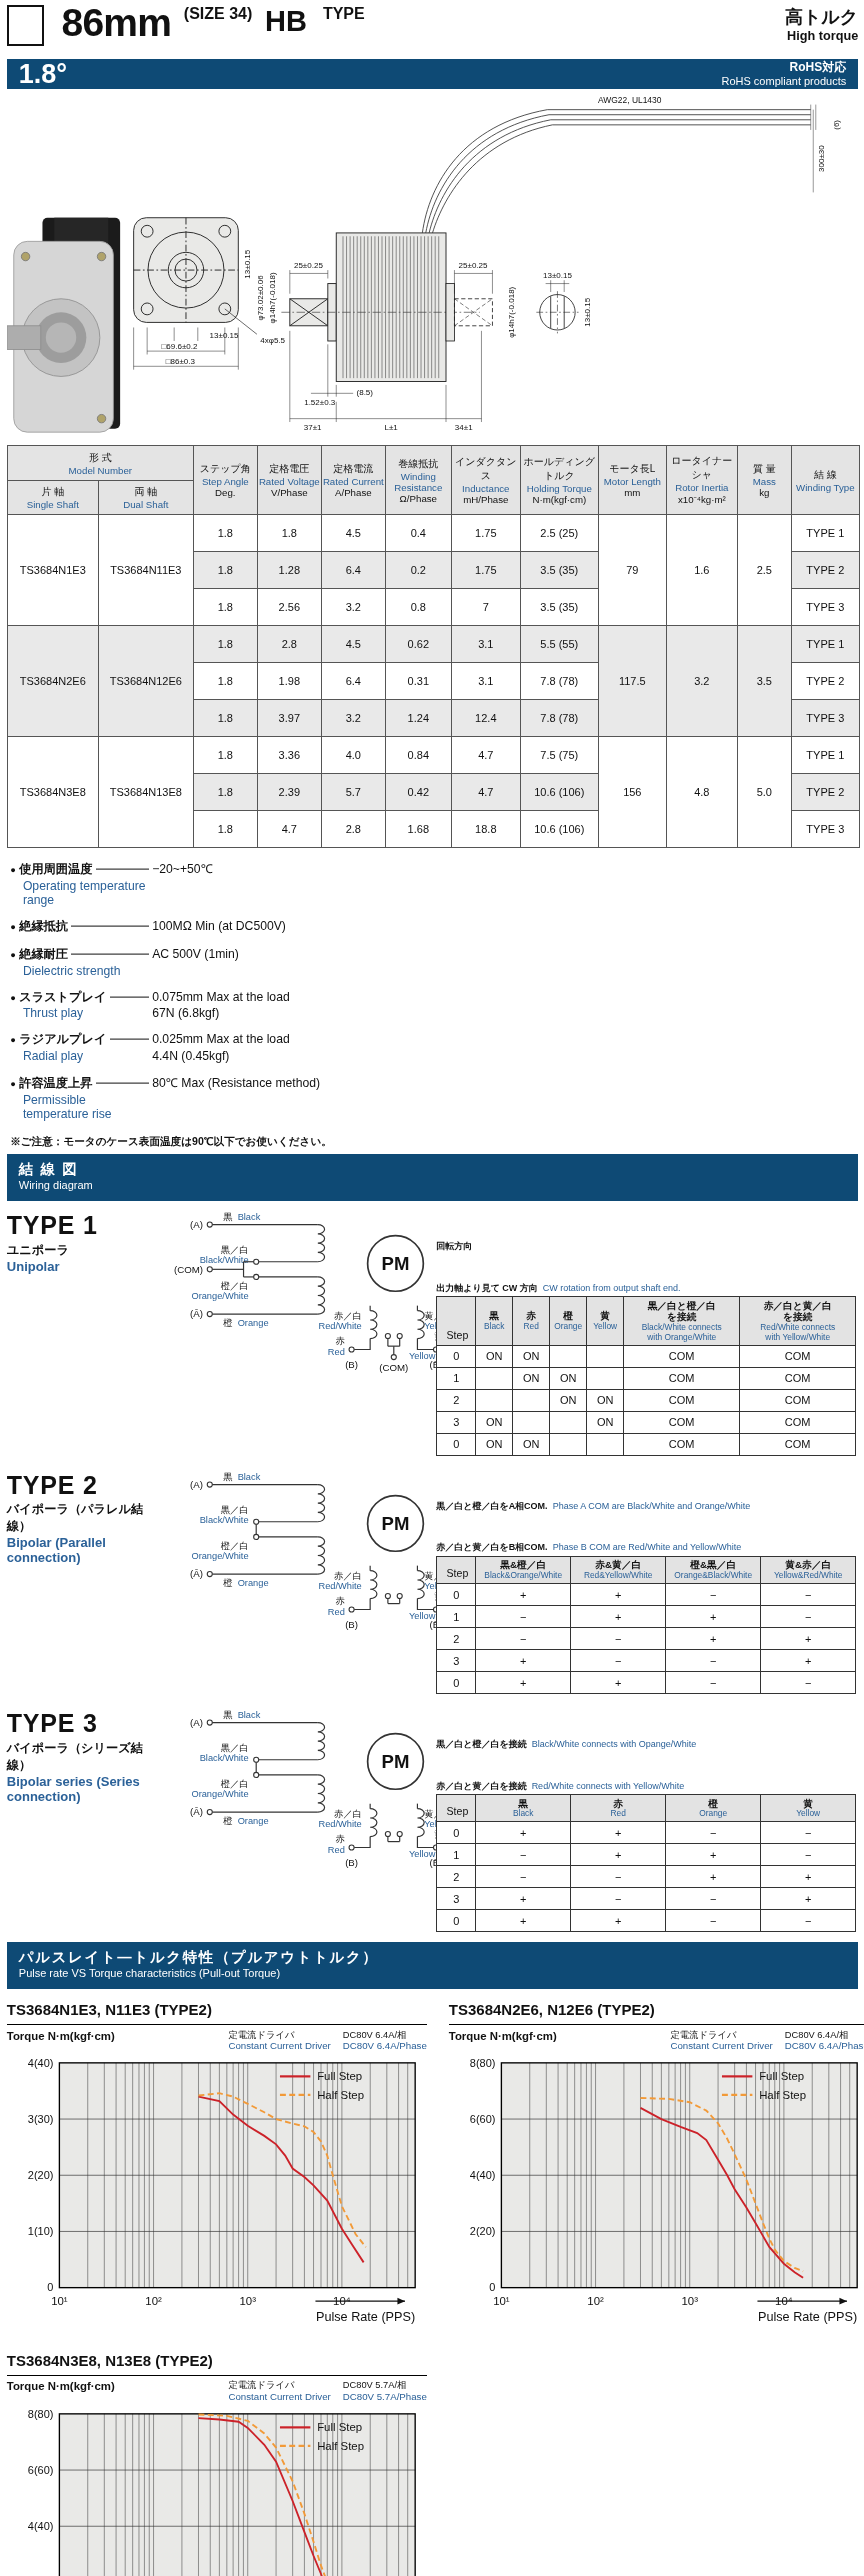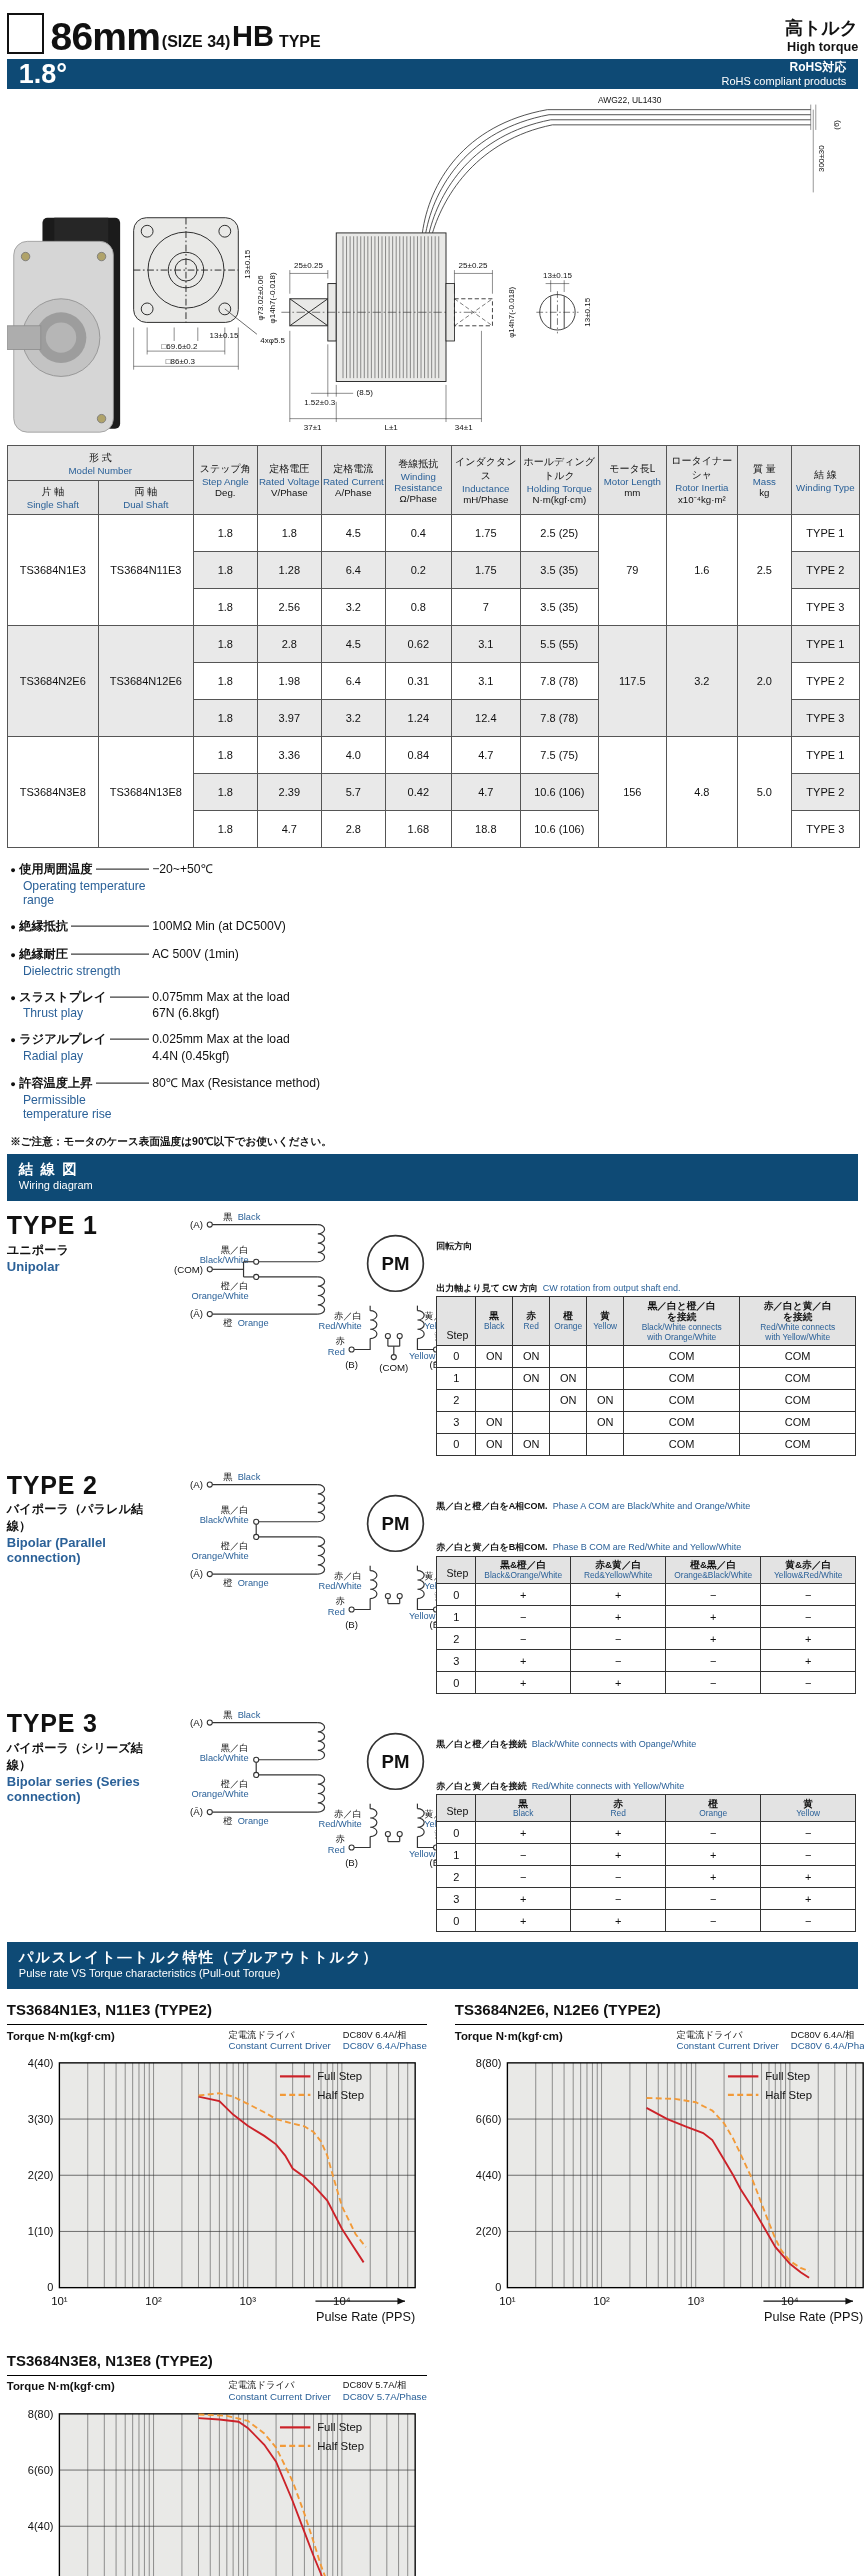--- a/index.html
+++ b/index.html
@@ -1,20 +1,20 @@
 <!DOCTYPE html>
 <html style="font-size:13.5px"><head>
 <meta charset="utf-8">
 <style>
   * { box-sizing: border-box; margin:0; padding:0; }
   body { width:865px; background:#fff; font-family:"Liberation Sans", sans-serif; color:#111; }
   .page { width:865px; padding:5px 6.8px 25px 6.8px; }
 
   
-  .masthead { display:flex; align-items:flex-end; height:49px; }
+  .masthead { display:flex; align-items:flex-start; height:49px;gap:11px; }
   .sq-icon { width:37px; height:41px; border:2.5px solid #111; margin-right:6.8px; }
   .size-big { font-size:39px; font-weight:bold; letter-spacing:-0.8px; line-height:0.9; }
   .size-note { font-size:16px; font-weight:bold; margin:0 1.7px 3.4px 1.7px; }
   .series-big { font-size:29px; font-weight:bold; margin-bottom:0.8px; }
   .type-word { font-size:16px; font-weight:bold; margin:0 0 3.4px 5px; }
   .mast-right { margin-left:auto; text-align:right; }
   .feature-jp { font-size:18px; font-weight:bold; }
   .feature-en { font-size:12.7px; font-weight:bold; }
 
   
@@ -82,21 +82,21 @@
   th.stepcell .steplab { font-size:10.6px; padding:0 0 1.7px 2.5px; }
 
   .schematic text { font-family:"Liberation Sans", sans-serif; }
   .sc-jp { fill:#111; font-size:11px; }
   .sc-en { fill:#2b6198; font-size:11px; }
   .sc-term { fill:#111; font-size:11.5px; }
   .sc-pm { fill:#111; font-size:22px; font-weight:bold; }
 
   
   .charts { margin-top:12px; }
-  .charts-row { display:flex; gap:28px; margin-bottom:13.5px; }
+  .charts-row { display:flex; gap:22px; margin-bottom:13.5px; }
   .chart { width:420px; }
   .chart-title { font-size:15px; font-weight:bold; border-bottom:1.7px solid #000; padding-bottom:6px; margin-bottom:4.2px; }
   .chart-head { display:flex; align-items:flex-start; margin-bottom:0; }
   .chart-ylabel { font-size:11.4px; font-weight:bold; }
   .chart-drv { margin-left:auto; text-align:left; line-height:1.15; }
   .chart-sup { margin-left:12px; text-align:left; line-height:1.15; }
   .chd-jp { font-size:9.3px; color:#111; display:block; }
   .chd-en { font-size:9.7px; color:#2b6198; display:block; }
   .chart svg text { font-family:"Liberation Sans", sans-serif; }
 </style>
@@ -387,21 +387,21 @@
             <td class="model shade" rowspan="3">TS3684N2E6</td>
             <td class="model shade" rowspan="3">TS3684N12E6</td>
             <td class="shade">1.8</td>
             <td class="shade">2.8</td>
             <td class="shade">4.5</td>
             <td class="shade">0.62</td>
             <td class="shade">3.1</td>
             <td class="shade">5.5 (55)</td>
             <td class="shade" rowspan="3">117.5</td>
             <td class="shade" rowspan="3">3.2</td>
-            <td class="shade" rowspan="3">2.0</td>
+            <td class="shade" rowspan="3">3.5</td>
             <td class="shade">TYPE 1</td>
           </tr>
           <tr>
             <td>1.8</td>
             <td>1.98</td>
             <td>6.4</td>
             <td>0.31</td>
             <td>3.1</td>
             <td>7.8 (78)</td>
             <td>TYPE 2</td>

